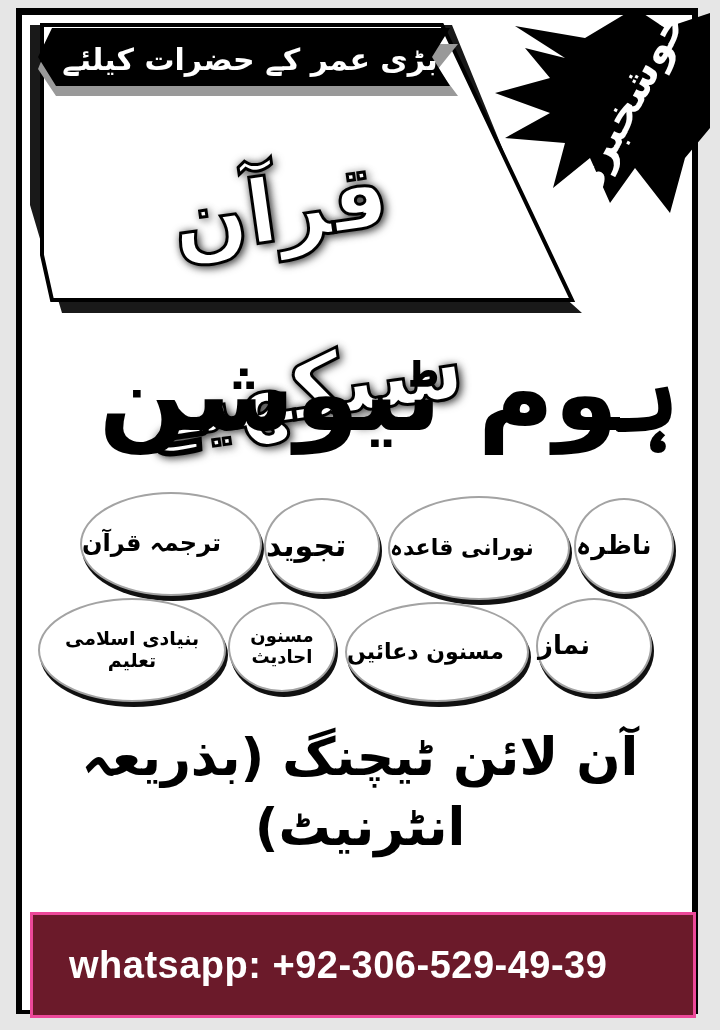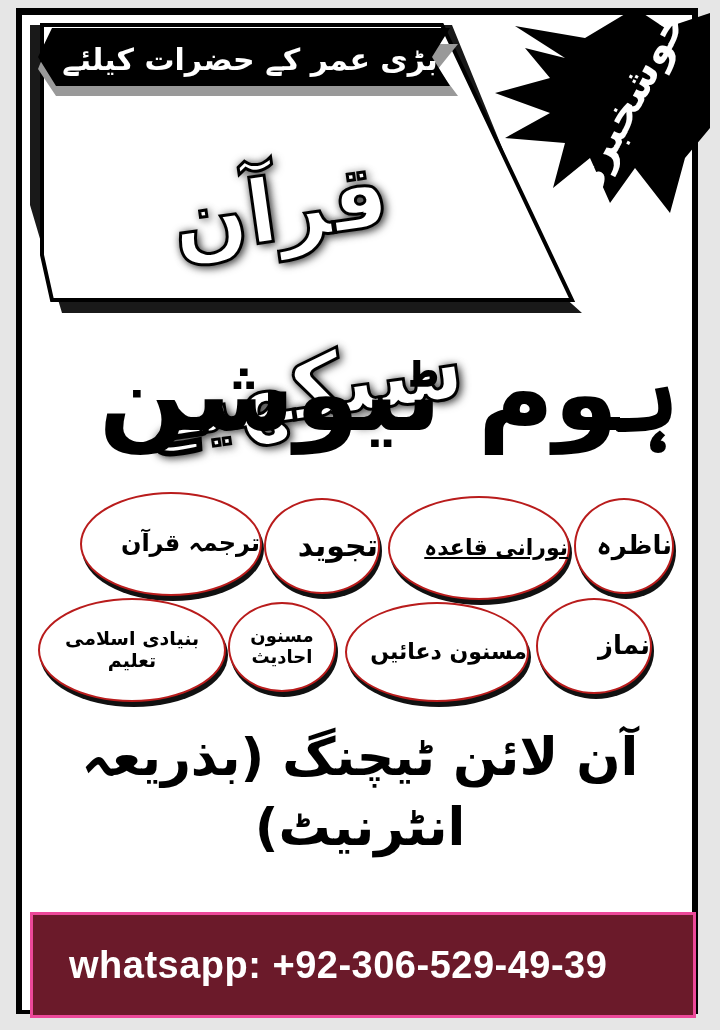--- a/index.html
+++ b/index.html
@@ -6,21 +6,21 @@
   body{width:720px;height:1030px;background:#e6e6e6;position:relative;overflow:hidden;font-family:"DejaVu Sans",sans-serif;}
   .frame{position:absolute;left:16px;top:8px;width:682px;height:1006px;background:#000;}
   .inner{position:absolute;left:22px;top:15px;width:670px;height:995px;background:#fff;overflow:hidden;}
   .banner-shape{position:absolute;left:30px;top:0;width:560px;height:300px;}
   .headline-banner{position:absolute;left:38px;top:24px;width:420px;height:78px;}
   .headline-text{position:absolute;left:60px;top:30px;width:380px;height:60px;color:#fff;font-size:30px;font-weight:bold;text-align:center;line-height:60px;direction:rtl;font-family:"DejaVu Sans",sans-serif;}
   .starburst{position:absolute;left:495px;top:8px;width:220px;height:215px;}
   .burst-text{position:absolute;left:545px;top:30px;width:160px;height:150px;color:#fff;font-size:42px;font-weight:bold;direction:rtl;transform:rotate(-62deg);transform-origin:center;display:flex;align-items:center;justify-content:center;}
   .main-title{position:absolute;left:90px;top:120px;width:380px;height:180px;font-size:88px;font-weight:bold;color:#fff;direction:rtl;text-align:center;line-height:180px;-webkit-text-stroke:3px #000;text-shadow:0 0 8px #555,3px 3px 10px #444;transform:rotate(-8deg);}
   .home-tuition{position:absolute;left:40px;top:319px;width:640px;height:150px;font-size:104px;font-weight:700;color:#000;direction:rtl;text-align:right;line-height:150px;letter-spacing:4px;}
-  .pill{position:absolute;border:2px solid #b91c1c;border-radius:50%;background:#fff;box-shadow:2px 5px 0 0 #111;display:flex;align-items:center;justify-content:flex-start;text-align:center;direction:rtl;font-size:22px;font-weight:bold;color:#000;line-height:1.15;}
+  .pill{position:absolute;border:2px solid #a3a3a3;border-radius:50%;background:#fff;box-shadow:2px 5px 0 0 #111;display:flex;align-items:center;justify-content:flex-end;text-align:center;direction:rtl;font-size:22px;font-weight:bold;color:#000;line-height:1.15;}
   .online{position:absolute;left:40px;top:722px;width:640px;height:70px;font-size:52px;font-weight:900;color:#000;direction:rtl;text-align:center;line-height:70px;}
   .desc{position:absolute;left:30px;top:795px;width:670px;font-size:15px;color:#000;direction:rtl;text-align:center;line-height:27px;}
   .contact-bar{position:absolute;left:30px;top:912px;width:660px;height:100px;background:#6b1a2a;border:3px solid #ec4899;}
   .contact-text{position:absolute;left:36px;top:0;height:100px;line-height:100px;color:#fff;font-family:"Liberation Sans",sans-serif;font-weight:bold;font-size:38px;letter-spacing:0.5px;}
 </style>
 </head>
 <body>
 
 <div class="frame"></div>
 <div class="inner"></div>
@@ -41,21 +41,21 @@
 </svg>
 <div class="burst-text">خوشخبری</div>
 
 <div class="main-title">قرآن سیکھیے</div>
 
 <div class="home-tuition">ہوم ٹیوشن</div>
 
 <div class="pill" style="left:574px;top:498px;width:96px;height:92px;font-size:26px;">
     <span>ناظرہ</span>
   </div>
-<div class="pill" style="left:388px;top:496px;width:178px;height:100px;text-decoration:underline;">
+<div class="pill" style="left:388px;top:496px;width:178px;height:100px;">
     <span>نورانی قاعدہ</span>
   </div>
 <div class="pill" style="left:264px;top:498px;width:112px;height:92px;font-size:30px;">
     <span>تجوید</span>
   </div>
 <div class="pill" style="left:80px;top:492px;width:178px;height:100px;font-size:24px;">
     <span>ترجمہ قرآن</span>
   </div>
 
 <div class="pill" style="left:536px;top:598px;width:112px;height:92px;font-size:26px;">

